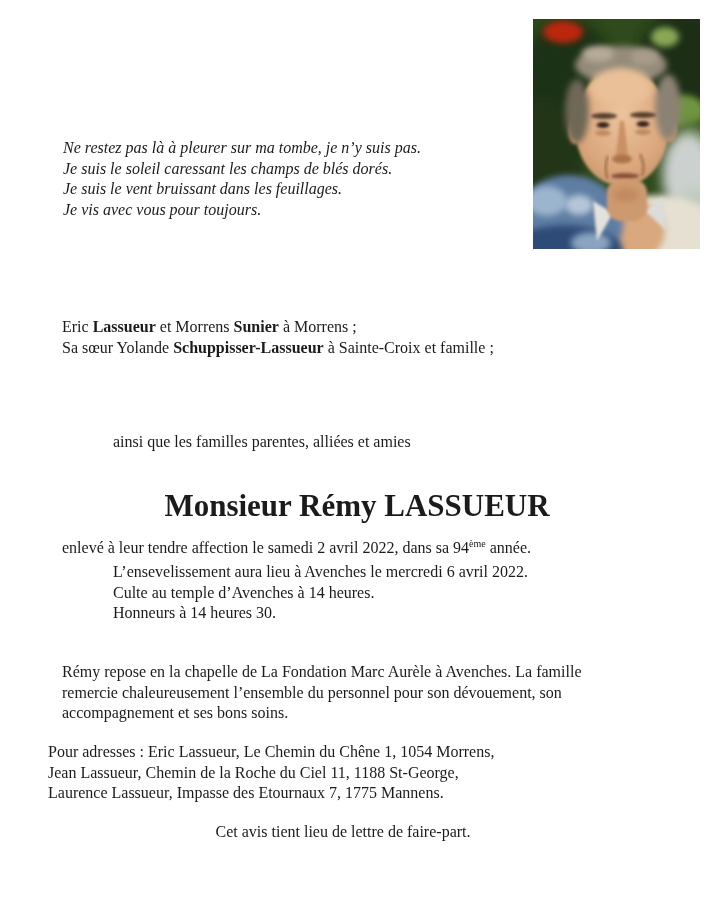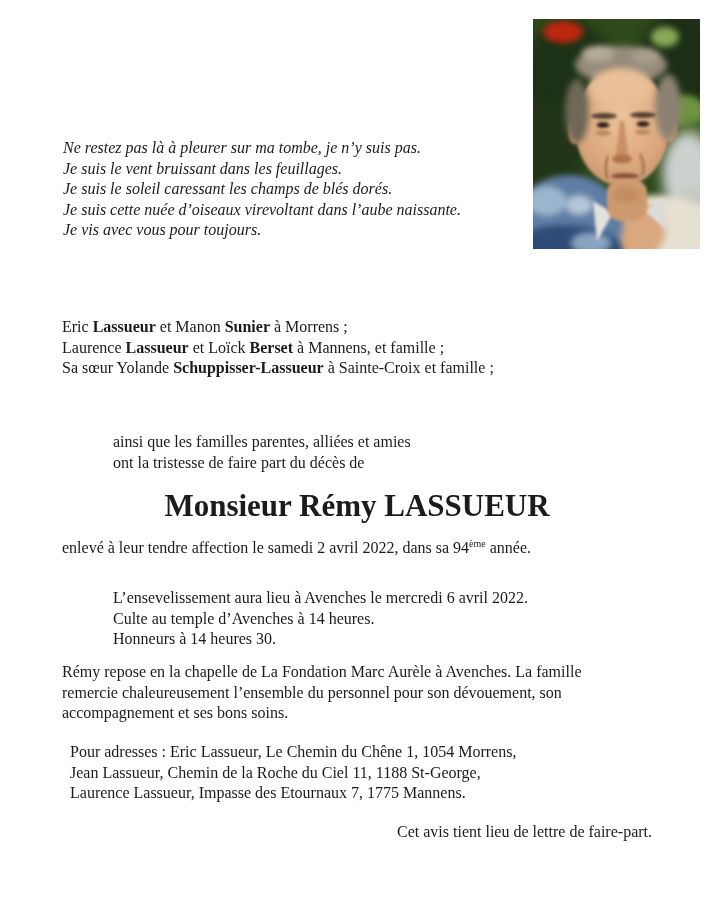--- a/index.html
+++ b/index.html
@@ -23,22 +23,22 @@
   .poem { font-style: italic; }
   .b { font-weight: bold; }
   .title-block {
     left: 62px; top: 492px; width: 590px;
     text-align: center;
     font-weight: bold;
     font-size: 31px;
     line-height: 28px;
   }
   .closing-block {
-    left: 62px; top: 822px; width: 590px;
-    text-align: right;
+    left: 48px; top: 822px; width: 590px;
+    text-align: center;
   }
   sup.sup {
     font-size: 10px;
     line-height: 0;
     vertical-align: 6px;
   }
   .photo {
     position: absolute;
     left: 533px; top: 19px;
     width: 167px; height: 230px;
@@ -112,56 +112,53 @@
       <path d="M75,137 Q70,149 75,160" stroke="#a06f4a" stroke-width="2.5" fill="none" filter="url(#b1)"></path>
       <path d="M107,135 Q113,147 109,157" stroke="#a06f4a" stroke-width="2.5" fill="none" filter="url(#b1)"></path>
       <ellipse cx="92" cy="157" rx="14" ry="3" fill="#8c503a" filter="url(#b1)"></ellipse>
       <ellipse cx="92" cy="163" rx="10" ry="3" fill="#cf9a6f" filter="url(#b1)"></ellipse>
       <ellipse cx="93" cy="176" rx="13" ry="7" fill="#c18a5f" filter="url(#b2)"></ellipse>
     </g>
   </svg>
 
   <div class="tblock poem" style="left:63px; top:138px;">
       <div>Ne restez pas là à pleurer sur ma tombe, je n’y suis pas.</div>
+      <div>Je suis le soleil caressant les champs de blés dorés.</div>
       <div>Je suis le vent bruissant dans les feuillages.</div>
-      <div>Je suis le soleil caressant les champs de blés dorés.</div>
-      <div>Je suis cette nuée d’oiseaux virevoltant dans l’aube naissante.</div>
       <div>Je vis avec vous pour toujours.</div>
     </div>
 
   <div class="tblock" style="left:62px; top:317px;">
-      <div><span>Eric </span><span class="b">Lassueur</span><span> et Manon </span><span class="b">Sunier</span><span> à Morrens ;</span></div>
-      <div><span>Laurence </span><span class="b">Lassueur</span><span> et Loïck </span><span class="b">Berset</span><span> à Mannens, et famille ;</span></div>
+      <div><span>Eric </span><span class="b">Lassueur</span><span> et Morrens </span><span class="b">Sunier</span><span> à Morrens ;</span></div>
       <div><span>Sa sœur Yolande </span><span class="b">Schuppisser-Lassueur</span><span> à Sainte-Croix et famille ;</span></div>
     </div>
 
   <div class="tblock" style="left:113px; top:432px;">
       <div>ainsi que les familles parentes, alliées et amies</div>
-      <div>ont la tristesse de faire part du décès de</div>
     </div>
 
   <div class="tblock title-block">Monsieur Rémy LASSUEUR</div>
 
   <div class="tblock" style="left:62px; top:538px;">
     <span>enlevé à leur tendre affection le samedi 2 avril 2022, dans sa 94</span><sup class="sup">ème</sup><span> année.</span>
   </div>
 
-  <div class="tblock" style="left:113px; top:588px;">
+  <div class="tblock" style="left:113px; top:562px;">
       <div>L’ensevelissement aura lieu à Avenches le mercredi 6 avril 2022.</div>
       <div>Culte au temple d’Avenches à 14 heures.</div>
       <div>Honneurs à 14 heures 30.</div>
     </div>
 
   <div class="tblock" style="left:62px; top:662px;">
       <div>Rémy repose en la chapelle de La Fondation Marc Aurèle à Avenches. La famille</div>
       <div>remercie chaleureusement l’ensemble du personnel pour son dévouement, son</div>
       <div>accompagnement et ses bons soins.</div>
     </div>
 
-  <div class="tblock" style="left:70px; top:742px;">
+  <div class="tblock" style="left:48px; top:742px;">
       <div>Pour adresses : Eric Lassueur, Le Chemin du Chêne 1, 1054 Morrens,</div>
       <div>Jean Lassueur, Chemin de la Roche du Ciel 11, 1188 St-George,</div>
       <div>Laurence Lassueur, Impasse des Etournaux 7, 1775 Mannens.</div>
     </div>
 
   <div class="tblock closing-block">Cet avis tient lieu de lettre de faire-part.</div>
 
 </div>
 
 </body></html>

